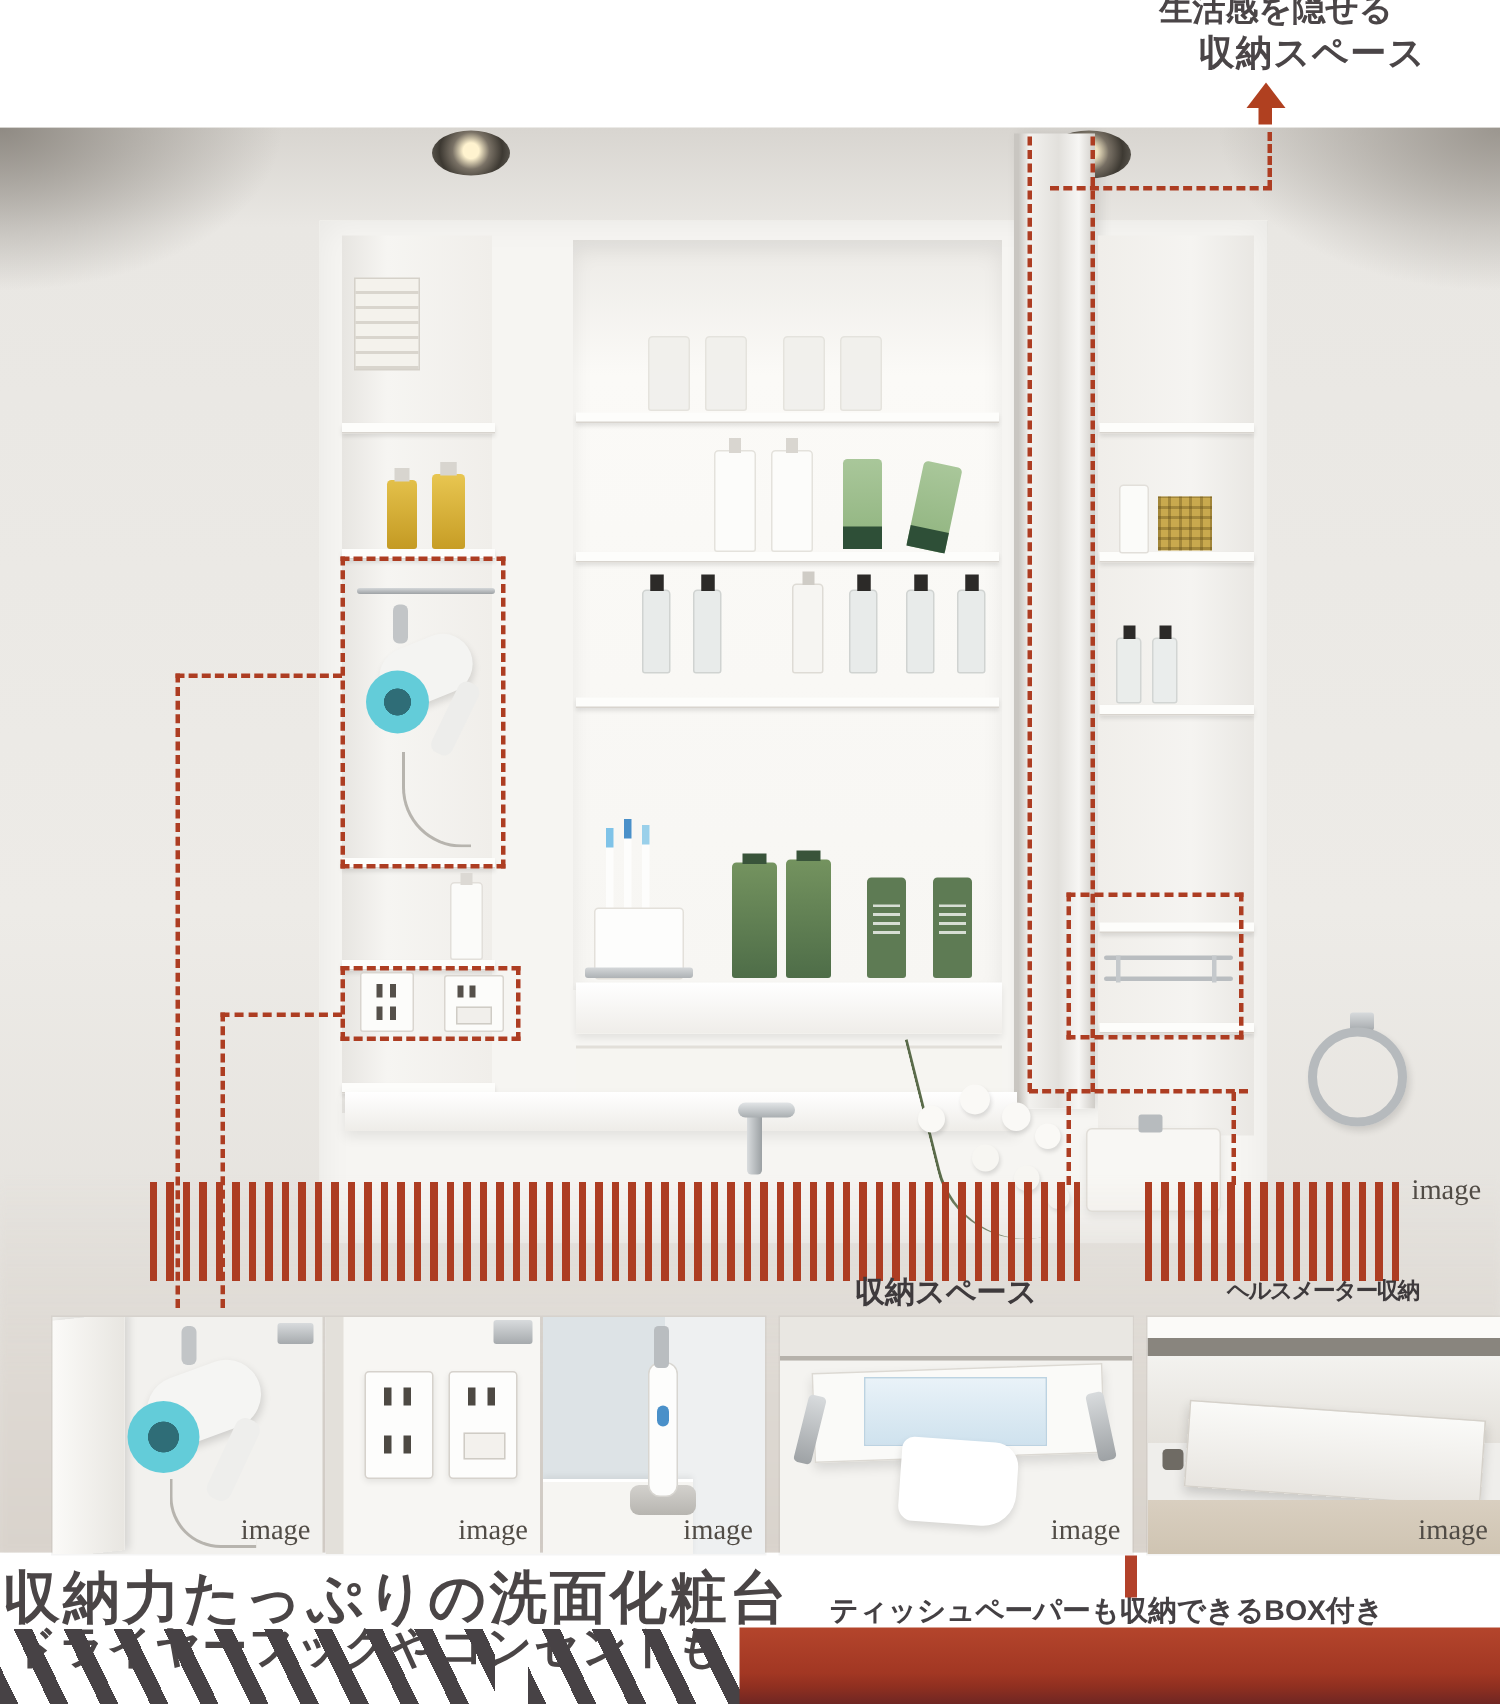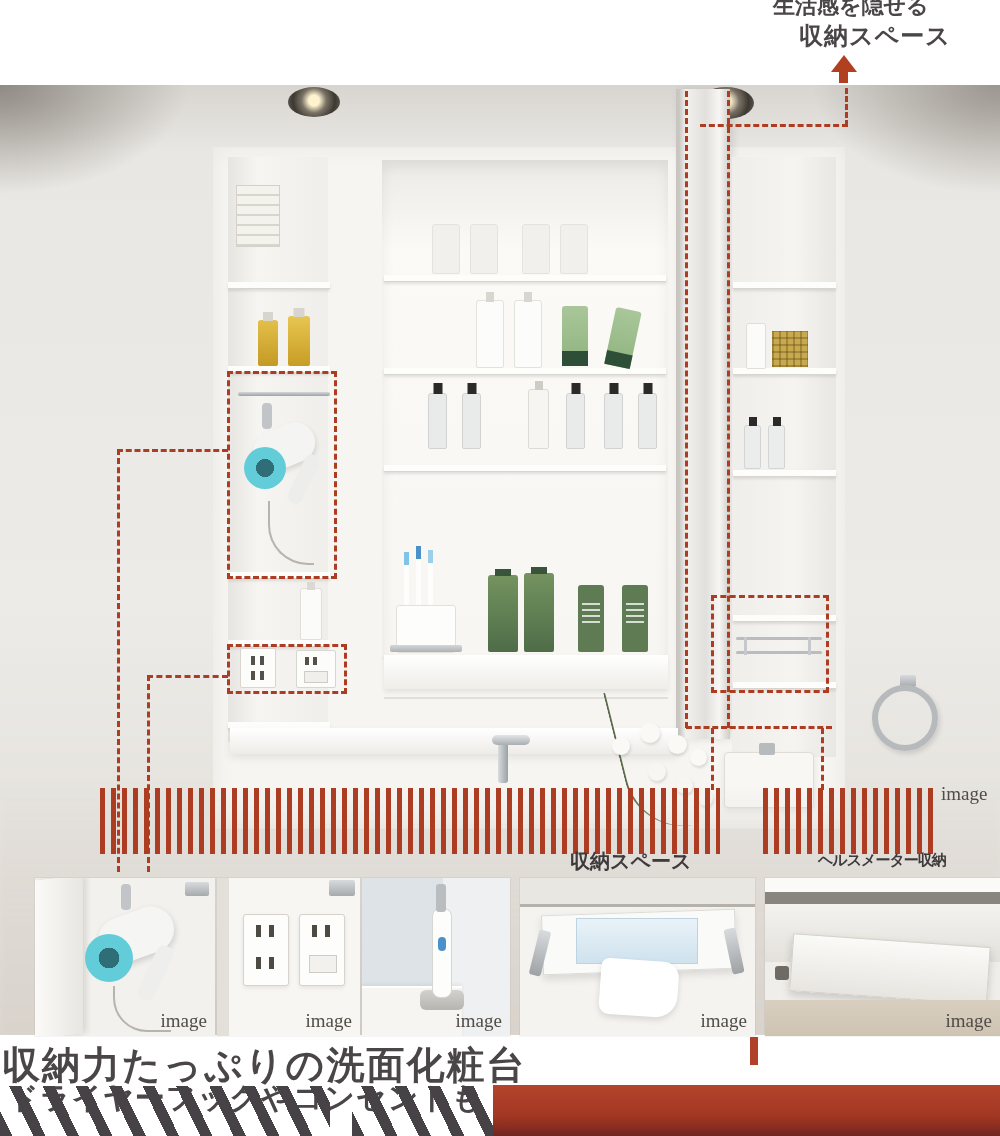--- a/index.html
+++ b/index.html
@@ -294,16 +294,17 @@
     <div class="abs" style="left:26px;top:62px;width:196px;height:56px;background:linear-gradient(180deg,#fafaf8,#e8e5e0);border:1px solid #d5d1ca;transform:rotate(4deg);box-shadow:0 4px 8px rgba(0,0,0,.16);"></div>
     <div class="abs" style="left:10px;top:88px;width:14px;height:14px;background:#6f6b64;border-radius:3px;"></div>
     <div class="abs" style="left:0;top:122px;width:235px;height:36px;background:linear-gradient(180deg,#d9cfc0,#cfc4b2);"></div>
     <div class="caption">image</div>
   </div>
 
   <div class="abs bh1">収納力たっぷりの洗面化粧台</div>
   <div class="abs bh2">ドライヤーフックやコンセントも</div>
   <div class="abs stripes" style="left:0;top:1086px;width:330px;height:50px;"></div>
   <div class="abs stripes" style="left:352px;top:1086px;width:163px;height:50px;"></div>
+  <div class="abs note">ティッシュペーパーも収納できるBOX付き</div>
   <div class="abs" style="left:750px;top:1037px;width:8px;height:28px;background:#b2412a;"></div>
   <div class="abs band"></div>
 
 </div>
 
 </body></html>

